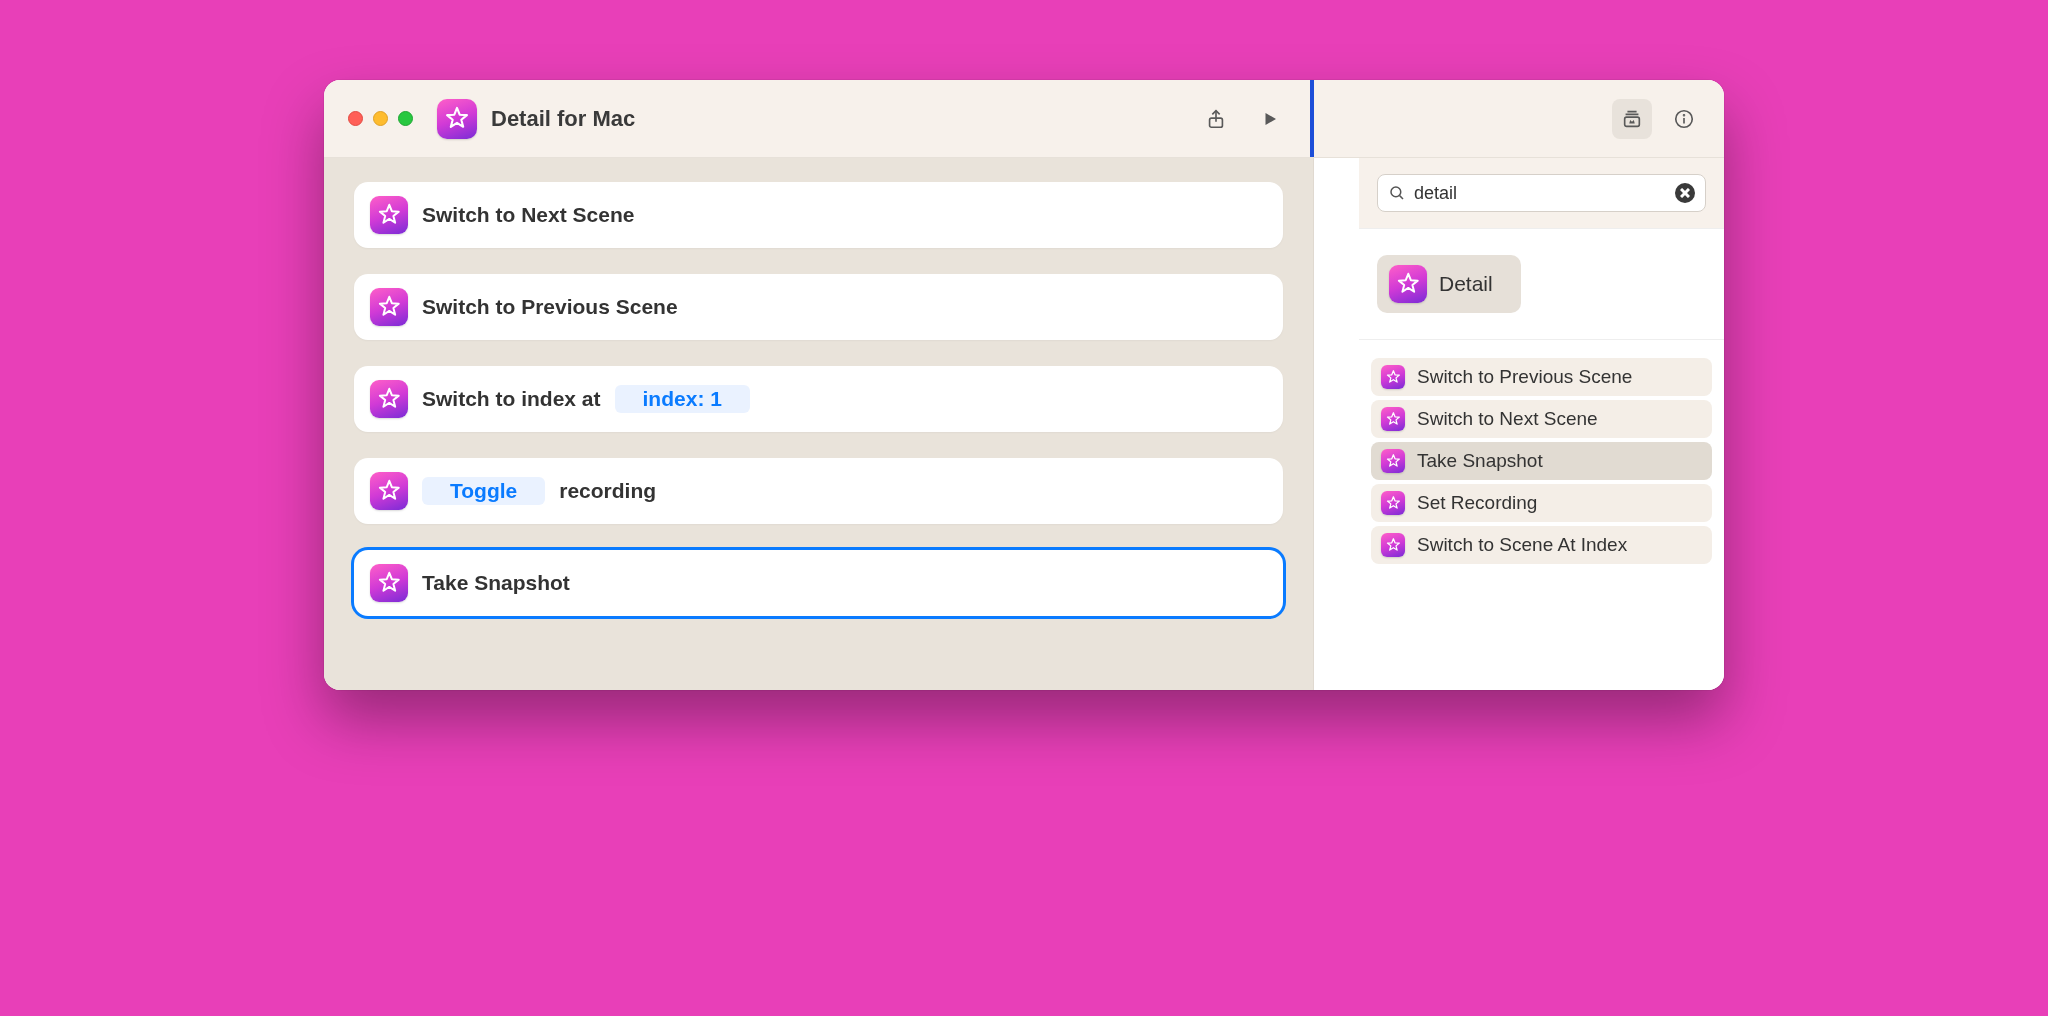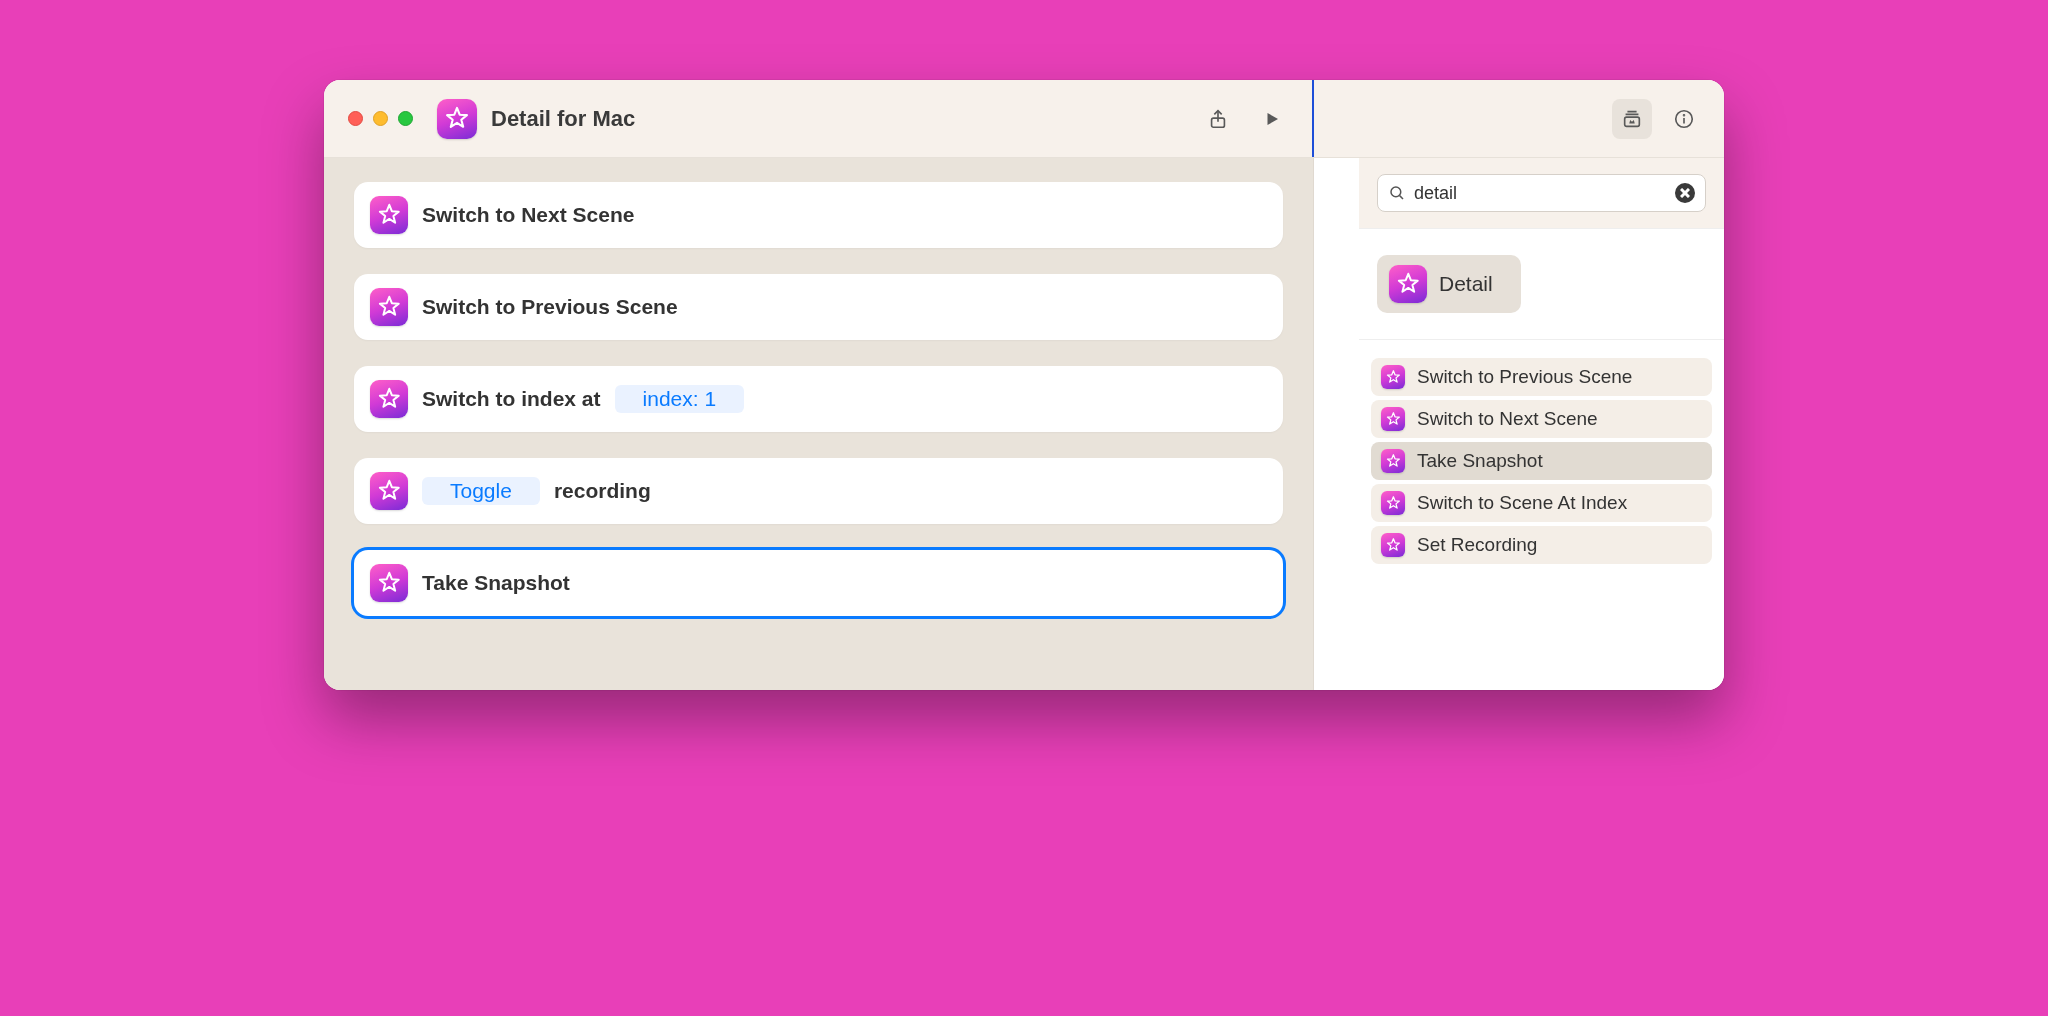--- a/index.html
+++ b/index.html
@@ -28,21 +28,21 @@
     align-items: stretch;
     border-bottom: 1px solid #e7e1d9;
     background: #f7f1eb;
   }
   .titlebar-left {
     flex: 1;
     display: flex;
     align-items: center;
     padding: 0 20px 0 24px;
     gap: 14px;
-    border-right: 2px solid #1d4ed8;
+    border-right: 4px solid #1d4ed8;
   }
   .traffic-lights { display: flex; gap: 10px; margin-right: 10px; }
   .tl { width: 15px; height: 15px; border-radius: 50%; }
   .tl.red { background:#ff5f57; border:1px solid #e24b42; }
   .tl.yellow { background:#febc2e; border:1px solid #e0a126; }
   .tl.green { background:#28c840; border:1px solid #1fa633; }
 
   .app-icon {
     width: 40px; height: 40px; border-radius: 10px;
     background: linear-gradient(160deg,#ff5fc8 0%,#d13ad6 50%,#7a2bd6 100%);
@@ -81,21 +81,21 @@
     background:#fff; border-radius:14px;
     box-shadow: 0 1px 2px rgba(0,0,0,0.04);
     padding: 14px 16px;
     display:flex; align-items:center; gap:14px;
     font-size: 21px; color:#333; font-weight:600;
   }
   .action-row.selected {
     box-shadow: 0 0 0 3px #0a7bff;
   }
   .token {
-    background:#eaf2ff; color:#0a7bff; font-weight:400;
+    background:#eaf2ff; color:#0a7bff; font-weight:700;
     padding: 2px 28px; border-radius:6px; font-size:21px;
   }
 
   .side-pane {
     width: 410px; background:#fff;
     display:flex; flex-direction:column;padding-left:45px;
   }
   .search-wrap { padding: 16px 18px; background:#f7f1eb; border-bottom:1px solid #eee; }
   .search-field {
     display:flex; align-items:center; gap:8px;
@@ -294,27 +294,27 @@
               </svg>
             </div>
           <span>Take Snapshot</span>
         </div>
         <div class="al-item">
           <div class="app-icon tiny">
               <svg viewBox="0 0 24 24">
                 <use href="#star-glyph"></use>
               </svg>
             </div>
+          <span>Set Recording</span>
+        </div>
+        <div class="al-item">
+          <div class="app-icon tiny">
+              <svg viewBox="0 0 24 24">
+                <use href="#star-glyph"></use>
+              </svg>
+            </div>
           <span>Switch to Scene At Index</span>
-        </div>
-        <div class="al-item">
-          <div class="app-icon tiny">
-              <svg viewBox="0 0 24 24">
-                <use href="#star-glyph"></use>
-              </svg>
-            </div>
-          <span>Set Recording</span>
         </div>
       </div>
 
     </div>
   </div>
 </div>
 
 </body></html>

